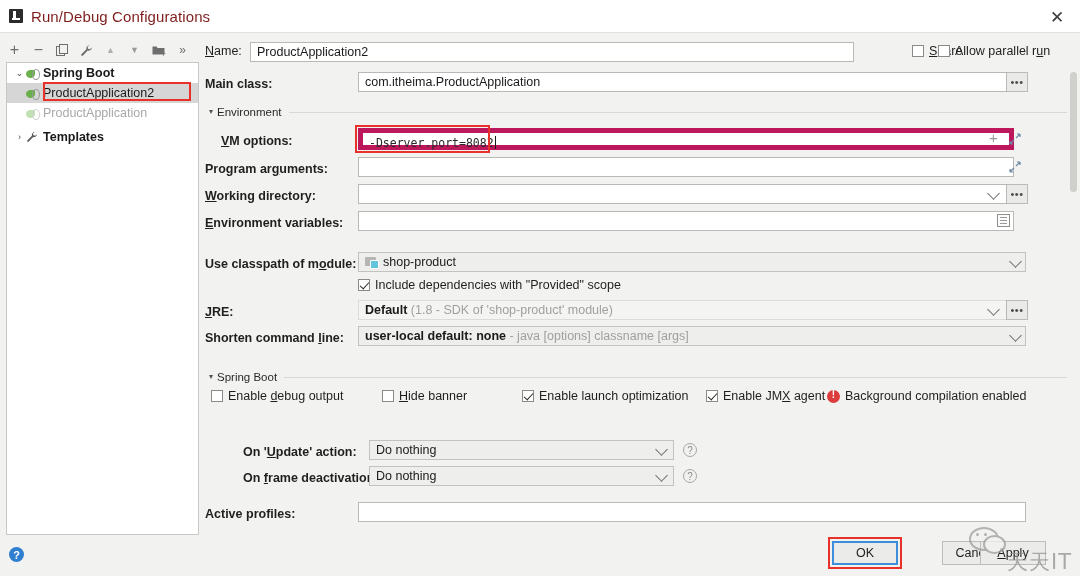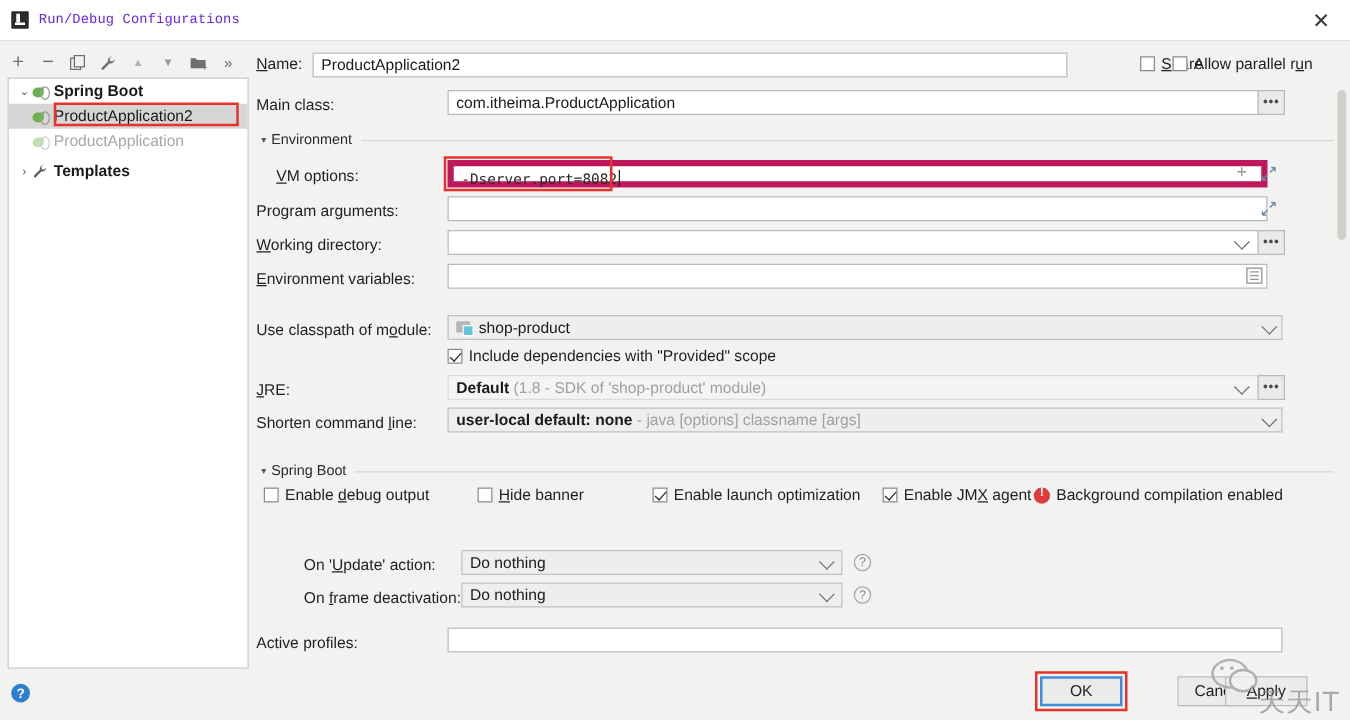--- a/index.html
+++ b/index.html
@@ -33,21 +33,21 @@
     flex: none;
   }
   .title-icon::before {
     content: ""; position: absolute; left: 4px; top: 2px;
     width: 3px; height: 7px; background: #ffffff;
   }
   .title-icon::after {
     content: ""; position: absolute; left: 3px; top: 9px;
     width: 8px; height: 2px; background: #ffffff;
   }
-  .title-text { font-size: 11px; color: #6d28d9; letter-spacing: .1px; font-family: Liberation Mono, monospace; }
+  .title-text { font-size: 15px; color: #7f1d1d; letter-spacing: .1px; }
   .close-btn {
     position: absolute; right: 0; top: 0; width: 46px; height: 33px;
     display: flex; align-items: center; justify-content: center;
     font-size: 17px; color: #3c3c3c; font-family: "DejaVu Sans", sans-serif;
     cursor: default;
   }
 
   
   .toolbar {
     position: absolute; left: 4px; top: 38px; width: 196px; height: 24px;
@@ -120,21 +120,21 @@
     content: ""; position: absolute; left: 3px; top: 0px;
     width: 4px; height: 8px; border: solid #2b2b2b;
     border-width: 0 1.6px 1.6px 0; transform: rotate(42deg);
   }
 
   
   .content {
     position: absolute; left: 205px; top: 66px; width: 862px; height: 469px;
     overflow: hidden;
   }
-  .lbl { position: absolute; font-size: 12.5px; color: #1f1f1f; white-space: nowrap; }
+  .lbl { position: absolute; font-size: 12.5px; color: #1f1f1f; white-space: nowrap; font-weight: bold; }
   .fld {
     position: absolute; background: #ffffff; border: 1px solid #b9b9b5;
     height: 20px; padding: 0 6px; font-size: 12.5px; line-height: 18px;
     color: #1a1a1a; white-space: nowrap; overflow: hidden;
   }
   .fld.combo { background: #eeeeec; border: 1px solid #c2c2be; }
   .fld.plainbg { background: #f4f4f2; border: 1px solid #dcdcd8; }
 
   .browse-btn {
     position: absolute; width: 22px; height: 20px;

